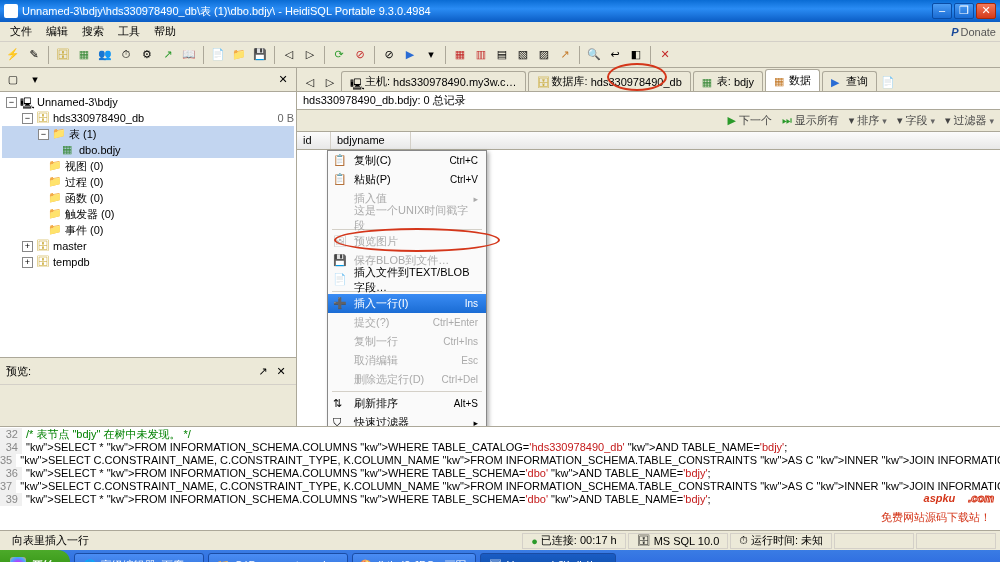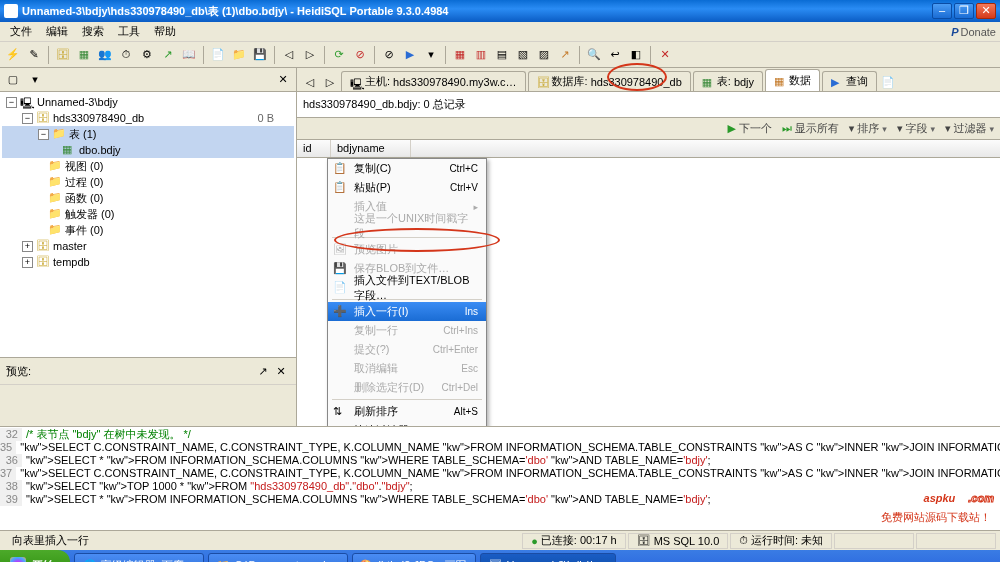--- a/index.html
+++ b/index.html
@@ -1,47 +1,47 @@
 <!DOCTYPE html>
 <html><head>
 <meta charset="utf-8">
 <style>
 * { margin: 0; padding: 0; box-sizing: border-box; font-family: "Microsoft YaHei", Tahoma, sans-serif; font-size: 11px; }
 body { width: 1000px; height: 562px; overflow: hidden; background: #ece9d8; position: relative; }
 .titlebar { height: 22px; background: linear-gradient(#0a6cd4, #2a8cf4 40%, #0a5cc4); color: #fff; display: flex; align-items: center; padding: 0 4px; }
 .titlebar-icon { width: 14px; height: 14px; background: #fff; margin-right: 4px; border-radius: 2px; }
-.titlebar-text { flex: 1; font-weight: bold; }
+.titlebar-text { flex: 1; font-weight: normal; }
 .winbtns { display: flex; gap: 2px; }
 .winbtn { width: 20px; height: 16px; background: linear-gradient(#4a9cf4,#1a6cd4); border: 1px solid #0a4ca4; border-radius: 2px; color: #fff; text-align: center; line-height: 12px; cursor: pointer; }
 .winbtn.close { background: linear-gradient(#f47a5a,#d43a1a); border-color: #a42a0a; }
 .menubar { height: 20px; background: #ece9d8; display: flex; align-items: center; padding: 2px 4px; border-bottom: 1px solid #d4d0c8; gap: 2px; }
 .menu-item { padding: 2px 6px; cursor: pointer; }
 .donate { margin-left: auto; color: #555; display: flex; align-items: center; gap: 2px; }
 .donate-icon { font-weight: bold; color: #1a4a9a; font-style: italic; }
 .toolbar { height: 26px; background: #ece9d8; display: flex; align-items: center; padding: 2px 4px; border-bottom: 1px solid #aca899; gap: 3px; }
 .tbtn { width: 18px; height: 18px; display: inline-flex; align-items: center; justify-content: center; cursor: pointer; border-radius: 2px; }
 .tsep { width: 1px; height: 18px; background: #aca899; margin: 0 2px; }
 .main { display: flex; height: 358px; }
 .left { width: 297px; border-right: 1px solid #aca899; display: flex; flex-direction: column; background: #fff; }
 .tree-tools { height: 24px; background: #ece9d8; border-bottom: 1px solid #aca899; display: flex; align-items: center; padding: 0 4px; gap: 4px; }
 .tree { flex: 1; background: #fff; overflow: auto; padding: 2px; }
 .tree-row { display: flex; align-items: center; height: 16px; padding-left: 4px; cursor: pointer; }
 .tree-row.sel { background: #c2d5f0; }
 .expander { width: 11px; height: 11px; border: 1px solid #888; background: #fff; text-align: center; line-height: 9px; font-size: 9px; margin-right: 3px; cursor: pointer; }
 .node-icon { width: 14px; height: 14px; margin-right: 3px; }
-.node-count { margin-left: auto; margin-right: 20px; color: #666; padding-left: 48px; }
+.node-count { margin-left: auto; color: #666; padding-left: 48px; }
 .preview-label { background: #ece9d8; padding: 4px 6px; border-top: 1px solid #aca899; display: flex; align-items: center; }
 .preview-pane { background: #ece9d8; height: 42px; border-top: 1px solid #d4d0c8; }
 .right { flex: 1; display: flex; flex-direction: column; background: #fff; }
 .tabbar { height: 24px; background: #ece9d8; display: flex; align-items: flex-end; border-bottom: 1px solid #aca899; padding-left: 4px; gap: 2px; position: relative; }
 .tab { height: 20px; padding: 2px 8px; background: #ece9d8; border: 1px solid #aca899; border-bottom: none; border-radius: 3px 3px 0 0; display: inline-flex; align-items: center; gap: 3px; cursor: pointer; }
 .tab.active { background: #fff; height: 22px; }
 .tab-icon { width: 12px; height: 12px; }
 .circle-mark { position: absolute; border: 2px solid #d4361a; border-radius: 50%; pointer-events: none; }
-.gridhdr { height: 26px; background: #fff; border-bottom: 1px solid #aca899; display: flex; align-items: center; padding: 0 6px; }
+.gridhdr { height: 18px; background: #fff; border-bottom: 1px solid #aca899; display: flex; align-items: center; padding: 0 6px; }
 .grid-toolbar { height: 22px; background: #ece9d8; display: flex; align-items: center; padding: 2px 6px; gap: 10px; border-bottom: 1px solid #aca899; justify-content: flex-end; }
 .gt-item { display: inline-flex; align-items: center; gap: 3px; cursor: pointer; color: #444; }
 .gt-item .dd { font-size: 9px; color: #666; }
 .grid-cols { height: 18px; background: linear-gradient(#fcfcfc,#e8e8e8); border-bottom: 1px solid #aca899; display: flex; }
 .col-hdr { border-right: 1px solid #d4d0c8; padding: 2px 6px; }
 .grid-body { flex: 1; background: #fff; position: relative; }
 .context-menu { position: absolute; left: 30px; top: 0; width: 160px; background: #fafafa; border: 1px solid #888; box-shadow: 2px 2px 4px rgba(0,0,0,.3); }
 .cm-item { height: 19px; display: flex; align-items: center; padding: 0 8px 0 26px; position: relative; cursor: pointer; }
 .cm-item.disabled { color: #aaa; cursor: default; }
 .cm-item.highlight { background: linear-gradient(#3a8cf4,#1a6cd4); color: #fff; }
@@ -284,26 +284,26 @@
             <span class="cm-icon">📄</span>
             <span>插入文件到TEXT/BLOB字段…</span>
           </div>
         <div class="cm-sep"></div>
         <div class="cm-item highlight">
             <span class="cm-icon">➕</span>
             <span>插入一行(I)</span>
             <span class="cm-shortcut">Ins</span>
           </div>
         <div class="cm-item disabled">
+            <span>提交(?)</span>
+            <span class="cm-shortcut">Ctrl+Enter</span>
+          </div>
+        <div class="cm-item disabled">
             <span>复制一行</span>
             <span class="cm-shortcut">Ctrl+Ins</span>
-          </div>
-        <div class="cm-item disabled">
-            <span>提交(?)</span>
-            <span class="cm-shortcut">Ctrl+Enter</span>
           </div>
         <div class="cm-item disabled">
             <span>取消编辑</span>
             <span class="cm-shortcut">Esc</span>
           </div>
         <div class="cm-item disabled">
             <span>删除选定行(D)</span>
             <span class="cm-shortcut">Ctrl+Del</span>
           </div>
         <div class="cm-sep"></div>
@@ -337,34 +337,34 @@
 </div>
 
 <div class="circle2"></div>
 
 <div class="sql-pane" id="sqlpane">
     <div class="sql-line">
       <span class="ln">32</span>
       <span class="sql-txt cm-green">/* 表节点 "bdjy" 在树中未发现。 */</span>
     </div>
     <div class="sql-line">
+      <span class="ln">34</span>
+      <span class="sql-txt "><span class="&lt;span">"kw"</span>&gt;SELECT * <span class="&lt;span">"kw"</span>&gt;FROM INFORMATION_SCHEMA.COLUMNS <span class="&lt;span">"kw"</span>&gt;WHERE TABLE_CATALOG=<span class="cm-red">'hds330978490_db'</span> <span class="&lt;span">"kw"</span>&gt;AND TABLE_NAME=<span class="cm-red">'bdjy'</span>;</span>
+    </div>
+    <div class="sql-line">
       <span class="ln">35</span>
       <span class="sql-txt "><span class="&lt;span">"kw"</span>&gt;SELECT C.CONSTRAINT_NAME, C.CONSTRAINT_TYPE, K.COLUMN_NAME <span class="&lt;span">"kw"</span>&gt;FROM INFORMATION_SCHEMA.TABLE_CONSTRAINTS <span class="&lt;span">"kw"</span>&gt;AS C <span class="&lt;span">"kw"</span>&gt;INNER <span class="&lt;span">"kw"</span>&gt;JOIN INFORMATION_SCHEMA.KEY_COLUMN_USAGE &gt;AS K &gt;ON   C.CONSTRAINT_NAME = K.CONS</span>
     </div>
     <div class="sql-line">
       <span class="ln">36</span>
       <span class="sql-txt "><span class="&lt;span">"kw"</span>&gt;SELECT * <span class="&lt;span">"kw"</span>&gt;FROM INFORMATION_SCHEMA.COLUMNS <span class="&lt;span">"kw"</span>&gt;WHERE TABLE_SCHEMA=<span class="cm-red">'dbo'</span> <span class="&lt;span">"kw"</span>&gt;AND TABLE_NAME=<span class="cm-red">'bdjy'</span>;</span>
     </div>
     <div class="sql-line">
       <span class="ln">37</span>
       <span class="sql-txt "><span class="&lt;span">"kw"</span>&gt;SELECT C.CONSTRAINT_NAME, C.CONSTRAINT_TYPE, K.COLUMN_NAME <span class="&lt;span">"kw"</span>&gt;FROM INFORMATION_SCHEMA.TABLE_CONSTRAINTS <span class="&lt;span">"kw"</span>&gt;AS C <span class="&lt;span">"kw"</span>&gt;INNER <span class="&lt;span">"kw"</span>&gt;JOIN INFORMATION_SCHEMA.KEY_COLUMN_USAGE &gt;AS K &gt;ON   C.CONSTRAINT_NAME = K.CONS</span>
-    </div>
-    <div class="sql-line">
-      <span class="ln">38</span>
-      <span class="sql-txt "><span class="&lt;span">"kw"</span>&gt;SELECT <span class="&lt;span">"kw"</span>&gt;TOP 1000 * <span class="&lt;span">"kw"</span>&gt;FROM <span class="cm-red">"hds330978490_db"</span>.<span class="cm-red">"dbo"</span>.<span class="cm-red">"bdjy"</span>;</span>
     </div>
     <div class="sql-line">
       <span class="ln">39</span>
       <span class="sql-txt "><span class="&lt;span">"kw"</span>&gt;SELECT * <span class="&lt;span">"kw"</span>&gt;FROM INFORMATION_SCHEMA.COLUMNS <span class="&lt;span">"kw"</span>&gt;WHERE TABLE_SCHEMA=<span class="cm-red">'dbo'</span> <span class="&lt;span">"kw"</span>&gt;AND TABLE_NAME=<span class="cm-red">'bdjy'</span>;</span>
     </div>
   </div>
 
 <div class="statusbar">
   <span class="sb-cell" style="flex:1;border:none">向表里插入一行</span>
   <span class="sb-cell">

